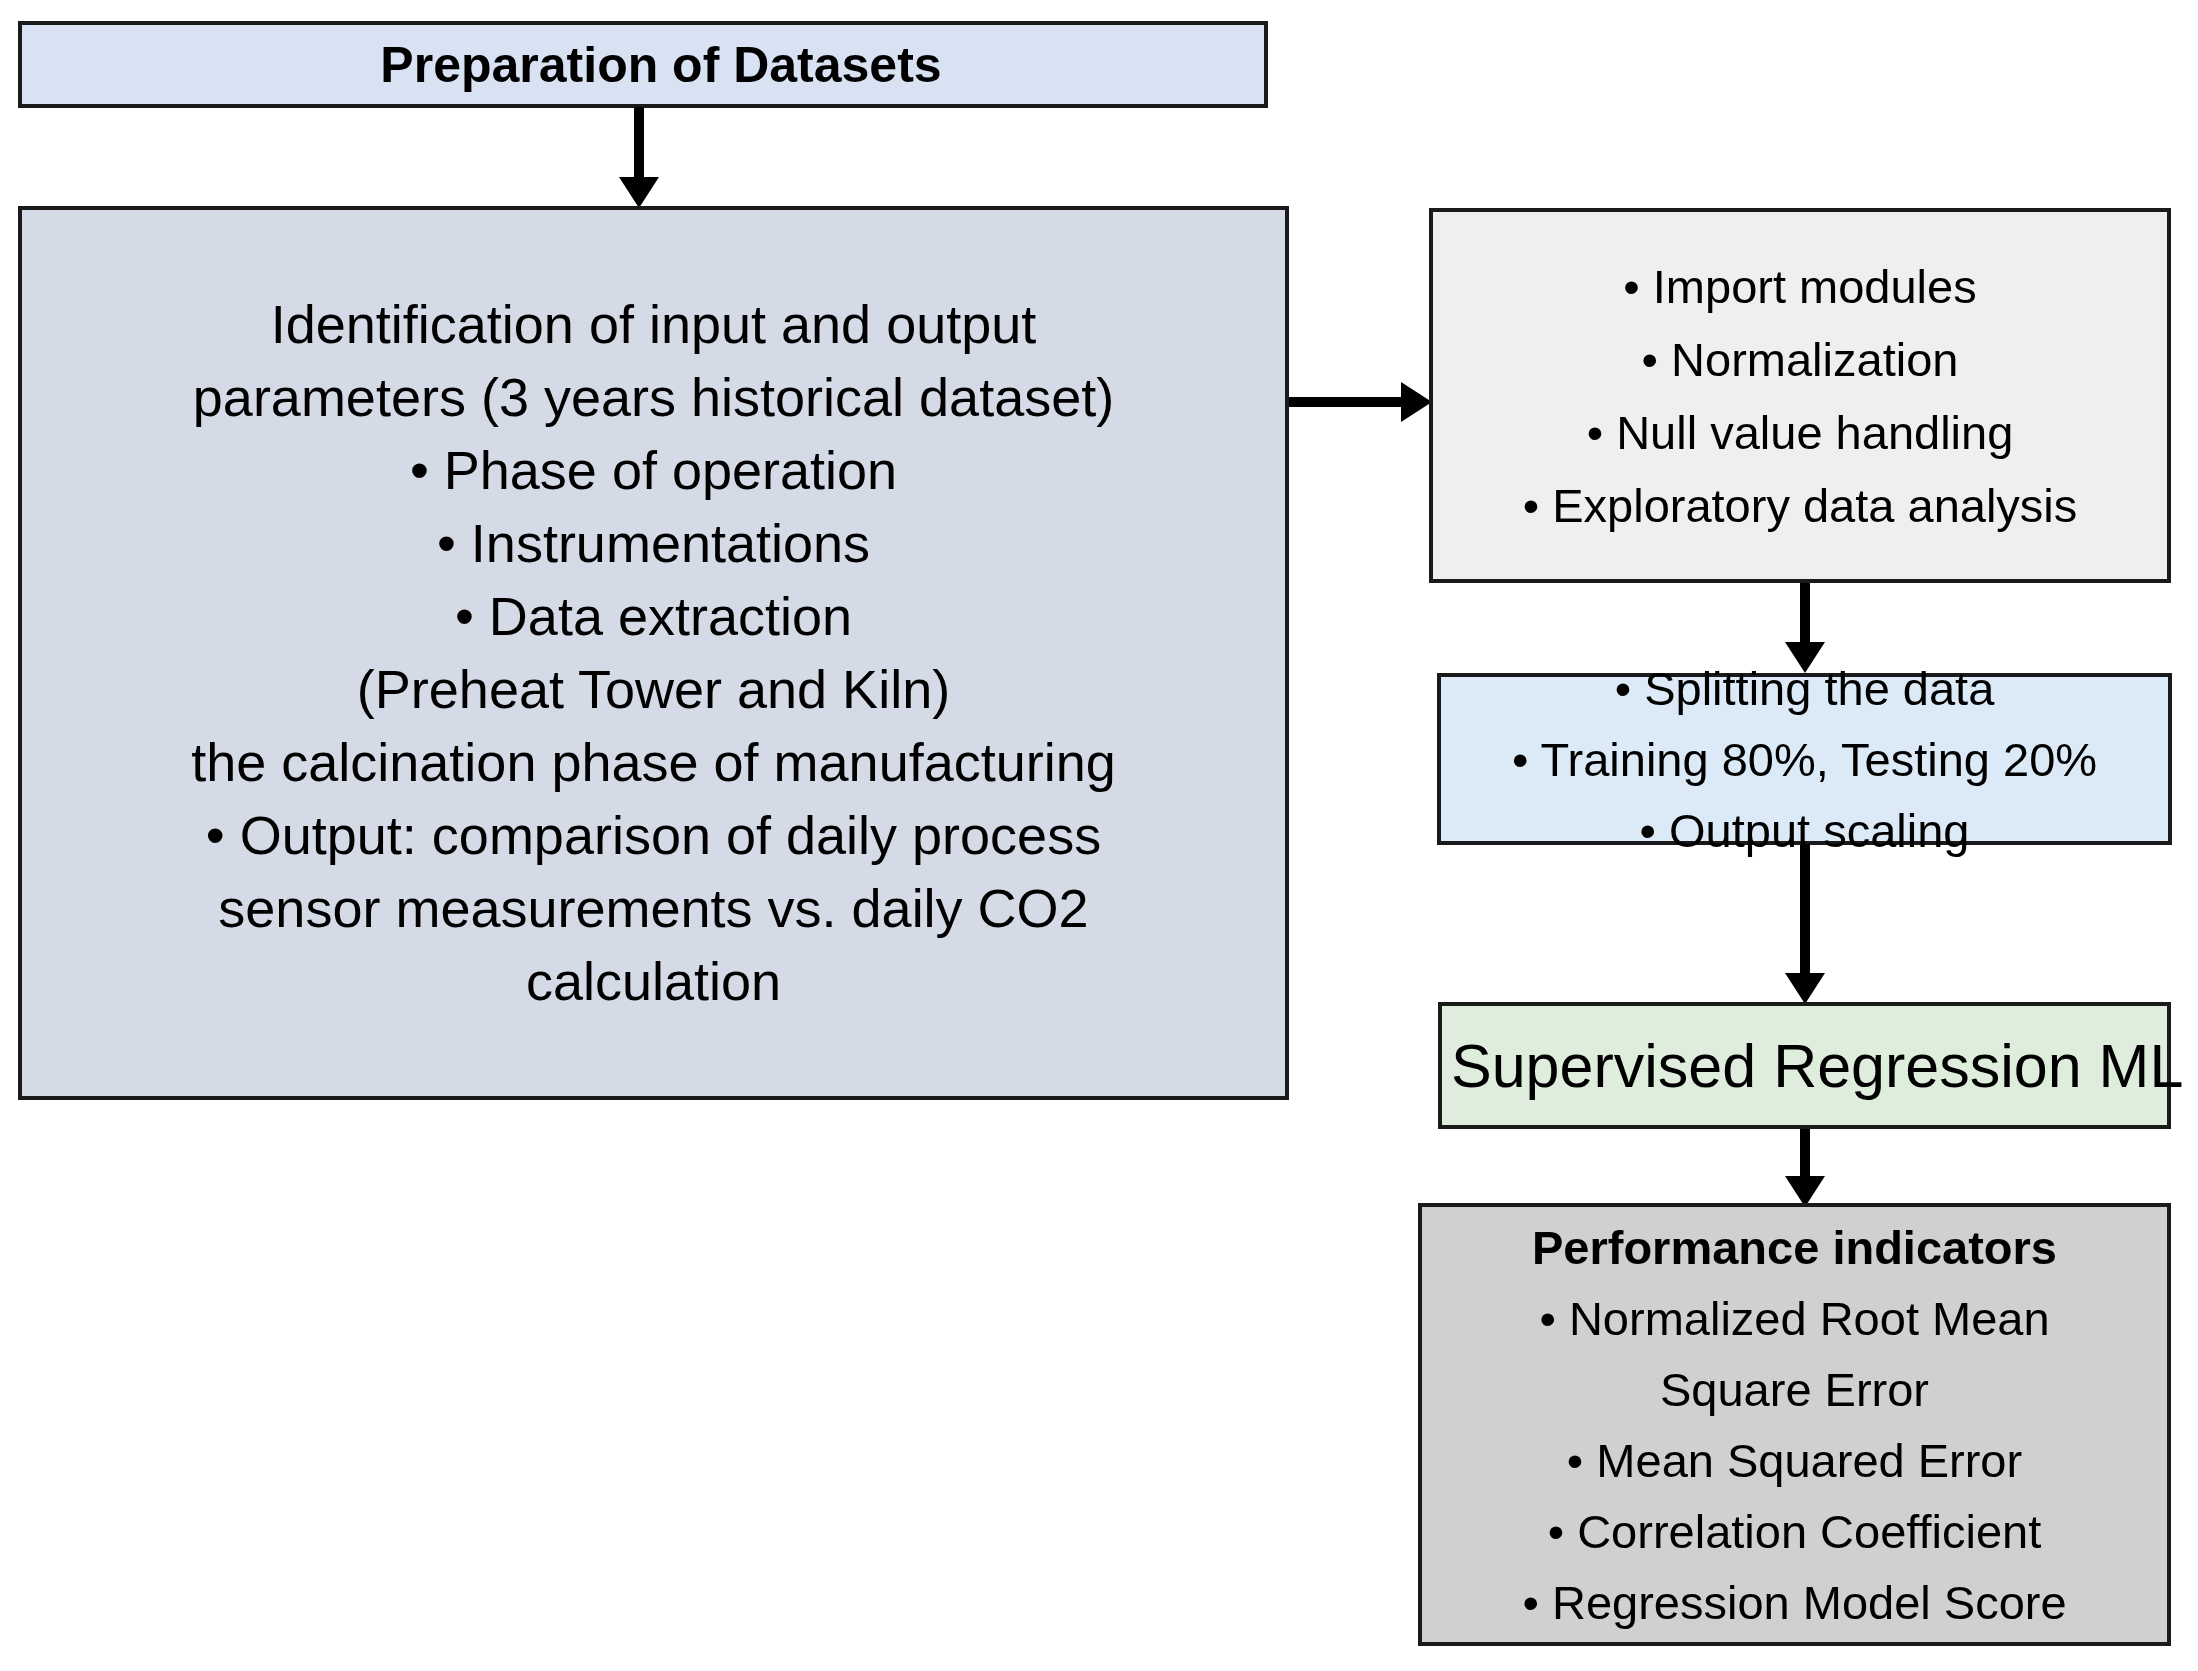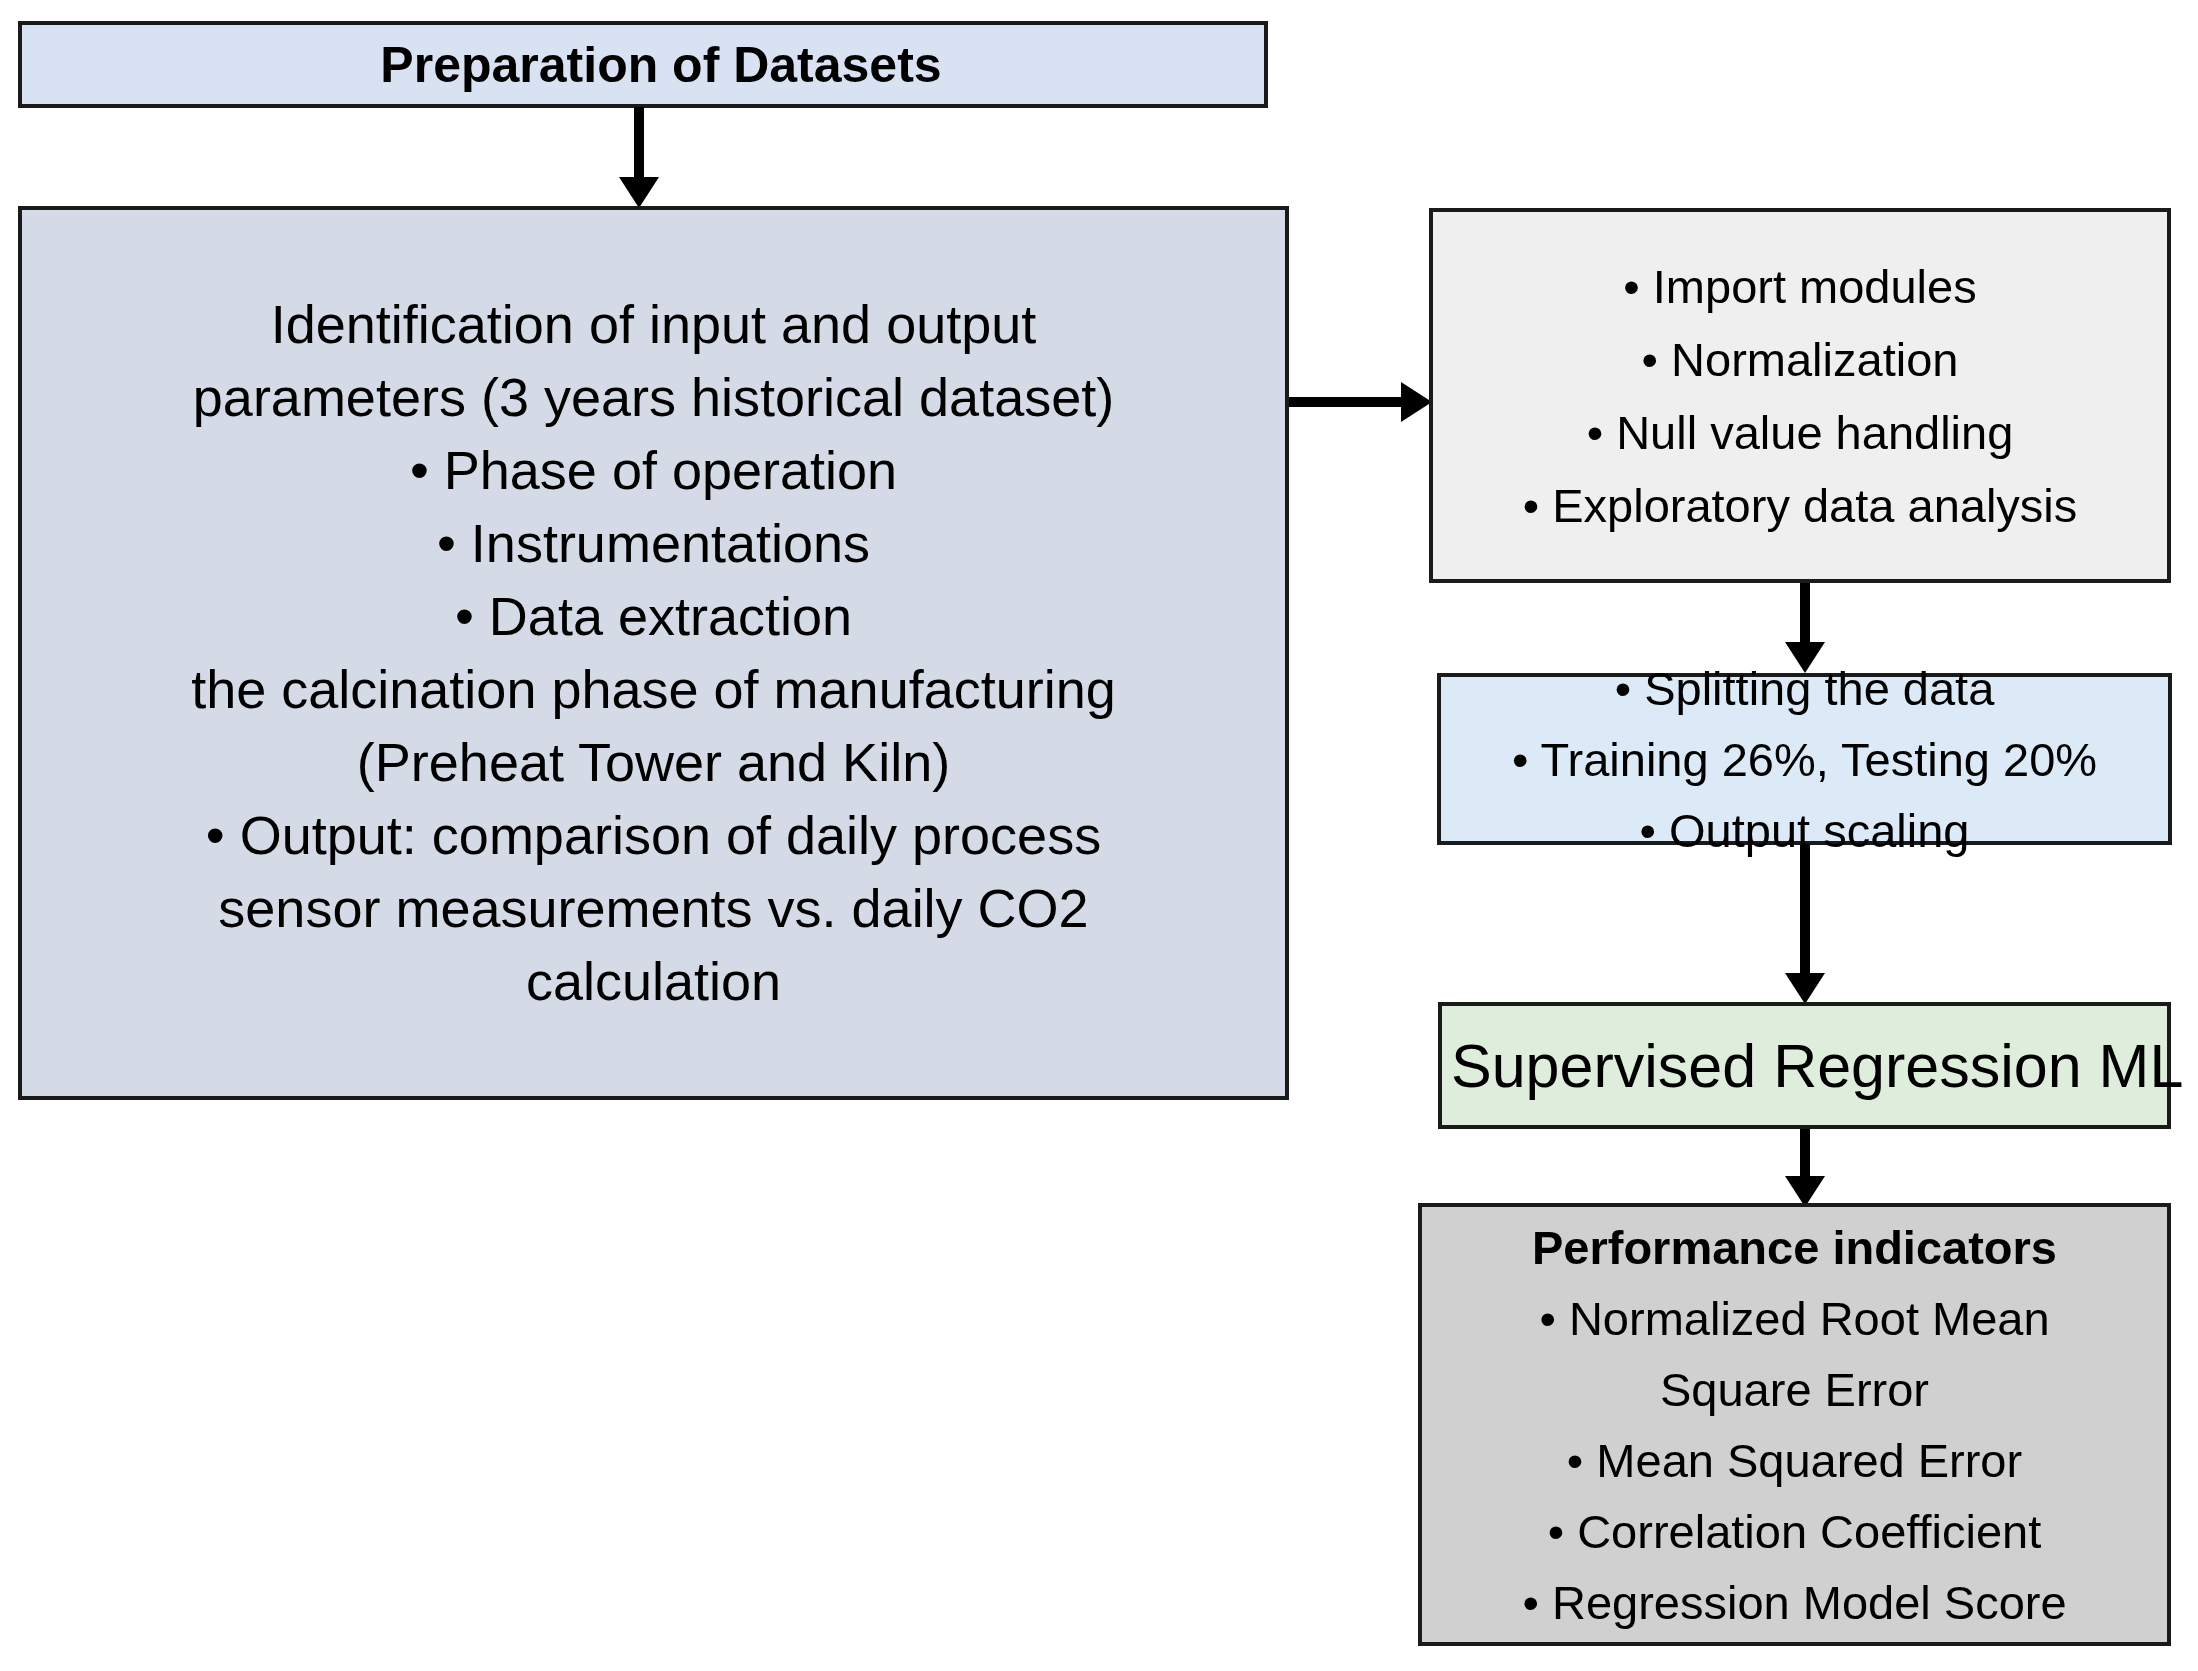--- a/index.html
+++ b/index.html
@@ -175,22 +175,22 @@
     <div class="shaft" style="height:72px;"></div>
     <div class="head"></div>
   </div>
 
   <div class="box" id="dataset-box">
     <span class="wrapline">Identification of input and output</span>
     <span class="wrapline">parameters (3 years historical dataset)</span>
     <span class="wrapline">• Phase of operation</span>
     <span class="wrapline">• Instrumentations</span>
     <span class="wrapline">• Data extraction</span>
+    <span class="wrapline">(Preheat Tower and Kiln)</span>
     <span class="wrapline">the calcination phase of manufacturing</span>
-    <span class="wrapline">(Preheat Tower and Kiln)</span>
     <span class="wrapline">• Output: comparison of daily process</span>
     <span class="wrapline">sensor measurements vs. daily CO2</span>
     <span class="wrapline">calculation</span>
   </div>
 
   <div class="arrow-h" style="left:1289px; top:382px; width:143px; height:40px;">
     <div class="shaft" style="width:116px;"></div>
     <div class="head"></div>
   </div>
 
@@ -201,21 +201,21 @@
     <span class="line">• Exploratory data analysis</span>
   </div>
 
   <div class="arrow-v" style="left:1785px; top:583px; width:40px; height:90px;">
     <div class="shaft" style="height:62px;"></div>
     <div class="head"></div>
   </div>
 
   <div class="box" id="splitting-box">
     <span class="line">• Splitting the data</span>
-    <span class="line">• Training 26%, Testing 20%</span>
+    <span class="line">• Training 80%, Testing 20%</span>
     <span class="line">• Output scaling</span>
   </div>
 
   <div class="arrow-v" style="left:1785px; top:845px; width:40px; height:159px;">
     <div class="shaft" style="height:130px;"></div>
     <div class="head"></div>
   </div>
 
   <div class="box" id="model-box">
     <span class="line">Supervised Regression ML</span>

